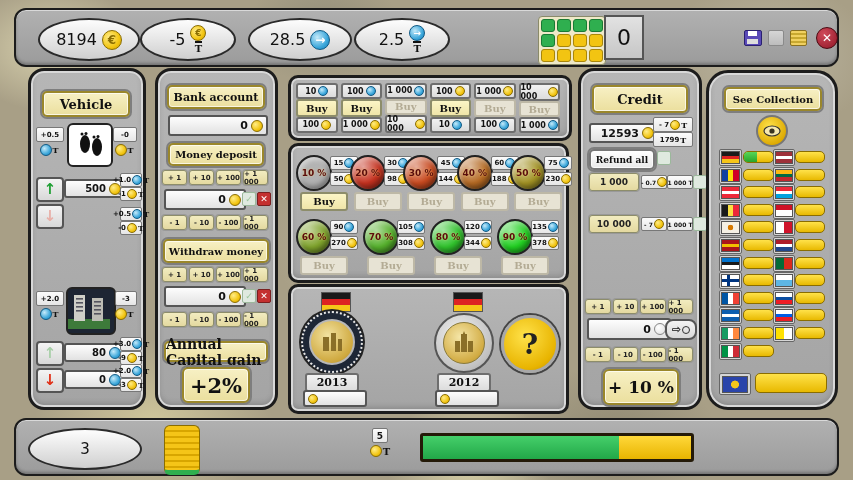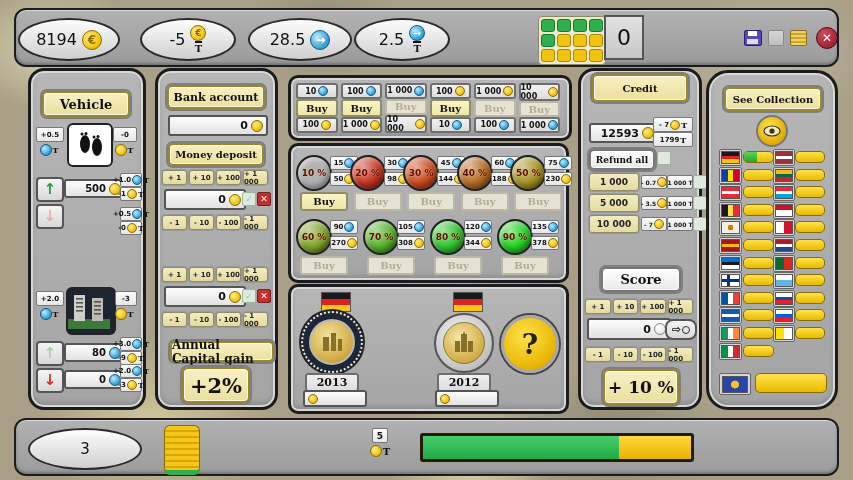--- a/index.html
+++ b/index.html
@@ -110,21 +110,21 @@
     font-family:"DejaVu Serif",serif;font-weight:bold;
   }
   .ecoin{border-radius:50%;display:flex;align-items:center;justify-content:center}
 </style>
 </head>
 <body>
 
 <div class="abs" id="screen" style="left:0;top:0;width:853px;height:480px">
 
   <div class="abs bar" style="left:14px;top:8px;width:821px;height:55px">
-    <div class="abs oval" style="left:2px;top:8px;width:98px;height:39px">
+    <div class="abs oval" style="left:22px;top:8px;width:98px;height:39px">
       <span>8194</span>
       <span class="coin cy s18">€</span>
     </div>
     <div class="abs oval" style="left:124px;top:8px;width:92px;height:39px">
       <span>-5</span>
       <span class="frac">
         <span class="coin cy s14">€</span>
         <span class="fb" style="font-size:10px">T</span>
       </span>
     </div>
@@ -306,40 +306,43 @@
     </div>
     <div class="abs chk" style="left:84px;top:121px">✓</div>
     <div class="abs xbtn" style="left:99px;top:121px">✕</div>
     <div class="abs" id="dep-minus" style="left:4px;top:144px;width:106px;height:13px;display:flex;gap:2px">
         <div class="sbtn" style="flex: 1 1 0%; height: 100%;">- 1</div>
         <div class="sbtn" style="flex: 1 1 0%; height: 100%;">- 10</div>
         <div class="sbtn" style="flex: 1 1 0%; height: 100%;">- 100</div>
         <div class="sbtn" style="flex: 1 1 0%; height: 100%;">- 1 000</div>
       </div>
 
+    <div class="abs hdr" style="left:5px;top:168px;width:102px;height:20px;font-size:10px">
+      <span>Withdraw money</span>
+    </div>
     <div class="abs" id="wd-plus" style="left:4px;top:196px;width:106px;height:13px;display:flex;gap:2px">
         <div class="sbtn" style="flex: 1 1 0%; height: 100%;">+ 1</div>
         <div class="sbtn" style="flex: 1 1 0%; height: 100%;">+ 10</div>
         <div class="sbtn" style="flex: 1 1 0%; height: 100%;">+ 100</div>
         <div class="sbtn" style="flex: 1 1 0%; height: 100%;">+ 1 000</div>
       </div>
     <div class="abs field" style="left:6px;top:215px;width:72px;height:17px;font-size:11px">
       <span>0</span>
       <span class="coin cy s10"></span>
     </div>
     <div class="abs chk" style="left:84px;top:218px">✓</div>
     <div class="abs xbtn" style="left:99px;top:218px">✕</div>
     <div class="abs" id="wd-minus" style="left:4px;top:241px;width:106px;height:13px;display:flex;gap:2px">
         <div class="sbtn" style="flex: 1 1 0%; height: 100%;">- 1</div>
         <div class="sbtn" style="flex: 1 1 0%; height: 100%;">- 10</div>
         <div class="sbtn" style="flex: 1 1 0%; height: 100%;">- 100</div>
         <div class="sbtn" style="flex: 1 1 0%; height: 100%;">- 1 000</div>
       </div>
 
-    <div class="abs hdr" style="left:12px;top:270px;width:100px;height:17px;font-size:12px">
+    <div class="abs hdr" style="left:6px;top:270px;width:100px;height:17px;font-size:14px">
       <span>Annual Capital gain</span>
     </div>
     <div class="abs bigpct" style="left:24px;top:296px;width:64px;height:32px;font-size:21px">
       <span>+2%</span>
     </div>
   </div>
 
   <div class="abs panel" style="left:288px;top:75px;width:278px;height:60px;border-radius:10px">
     <div class="abs" id="exchange-grid" style="left:5px;top:5px;width:264px;height:50px;display:flex;gap:3px">
         <div style="flex: 1 1 0%; display: flex; flex-direction: column; justify-content: space-between;">
@@ -561,21 +564,21 @@
     </div>
     <div class="abs tag" style="left:146px;top:86px;width:50px;height:15px;font-size:11px;font-family:'DejaVu Serif',serif">
       <span>2012</span>
     </div>
     <div class="abs field" style="left:144px;top:103px;width:54px;height:13px;justify-content:flex-start">
       <span class="coin cy s8"></span>
     </div>
   </div>
 
   <div class="abs panel" style="left:578px;top:68px;width:118px;height:336px">
-    <div class="abs hdr" style="left:11px;top:3px;width:92px;height:24px;font-size:10px">
+    <div class="abs hdr" style="left:11px;top:14px;width:92px;height:24px;font-size:13px">
       <span>Credit</span>
     </div>
     <div class="abs field" style="left:8px;top:52px;width:60px;height:16px;font-size:11px">
       <span>12593</span>
       <span class="coin cy s10"></span>
     </div>
     <div class="abs mini" style="left:72px;top:46px;width:38px;height:13px">
       <span>- 7</span>
       <span class="coin cy s8"></span>
         <span class="t">T</span>
@@ -591,43 +594,31 @@
     <div class="abs" id="loans" style="left:6px;top:102px;width:108px;height:84px">
         <div style="position: absolute; left: 0px; top: 0px; width: 108px; height: 17px;">
           <div class="sbtn" style="position: absolute; left: 2px; top: 0px; width: 48px; height: 16px; font-size: 9px;">1 000</div>
           <div class="mini" style="position: absolute; left: 54px; top: 2px; width: 24px; height: 12px; font-size: 6px;">
             <span>- 0.7</span>
             <span class="coin cy s8"></span>
           </div>
           <div class="mini" style="position: absolute; left: 80px; top: 2px; width: 24px; height: 12px; font-size: 6px;">1 000 T</div>
           <div class="chk" style="position: absolute; left: 106px; top: 2px;"></div>
         </div>
-        <div style="position: absolute; left: 0px; top: 21px; width: 108px; height: 17px;">
-          <div class="sbtn" style="position: absolute; left: 2px; top: 0px; width: 48px; height: 16px; font-size: 9px;">5 000</div>
-          <div class="mini" style="position: absolute; left: 54px; top: 2px; width: 24px; height: 12px; font-size: 6px;">
-            <span>- 3.5</span>
-            <span class="coin cy s8"></span>
-          </div>
-          <div class="mini" style="position: absolute; left: 80px; top: 2px; width: 24px; height: 12px; font-size: 6px;">1 000 T</div>
-          <div class="chk" style="position: absolute; left: 106px; top: 2px;"></div>
-        </div>
         <div style="position: absolute; left: 0px; top: 42px; width: 108px; height: 17px;">
           <div class="sbtn" style="position: absolute; left: 2px; top: 0px; width: 48px; height: 16px; font-size: 9px;">10 000</div>
           <div class="mini" style="position: absolute; left: 54px; top: 2px; width: 24px; height: 12px; font-size: 6px;">
             <span>- 7</span>
             <span class="coin cy s8"></span>
           </div>
           <div class="mini" style="position: absolute; left: 80px; top: 2px; width: 24px; height: 12px; font-size: 6px;">1 000 T</div>
           <div class="chk" style="position: absolute; left: 106px; top: 2px;"></div>
         </div>
       </div>
 
-    <div class="abs hdr white" style="left:20px;top:196px;width:76px;height:21px;font-size:13px">
-      <span>Score</span>
-    </div>
     <div class="abs" id="score-plus" style="left:4px;top:228px;width:108px;height:13px;display:flex;gap:2px">
         <div class="sbtn" style="flex: 1 1 0%; height: 100%;">+ 1</div>
         <div class="sbtn" style="flex: 1 1 0%; height: 100%;">+ 10</div>
         <div class="sbtn" style="flex: 1 1 0%; height: 100%;">+ 100</div>
         <div class="sbtn" style="flex: 1 1 0%; height: 100%;">+ 1 000</div>
       </div>
     <div class="abs field" style="left:6px;top:247px;width:74px;height:18px;font-size:11px">
       <span>0</span>
       <span class="coin cy s10" style="background:radial-gradient(circle at 35% 35%,#fff,#ddd);border-color:#888"></span>
     </div>

